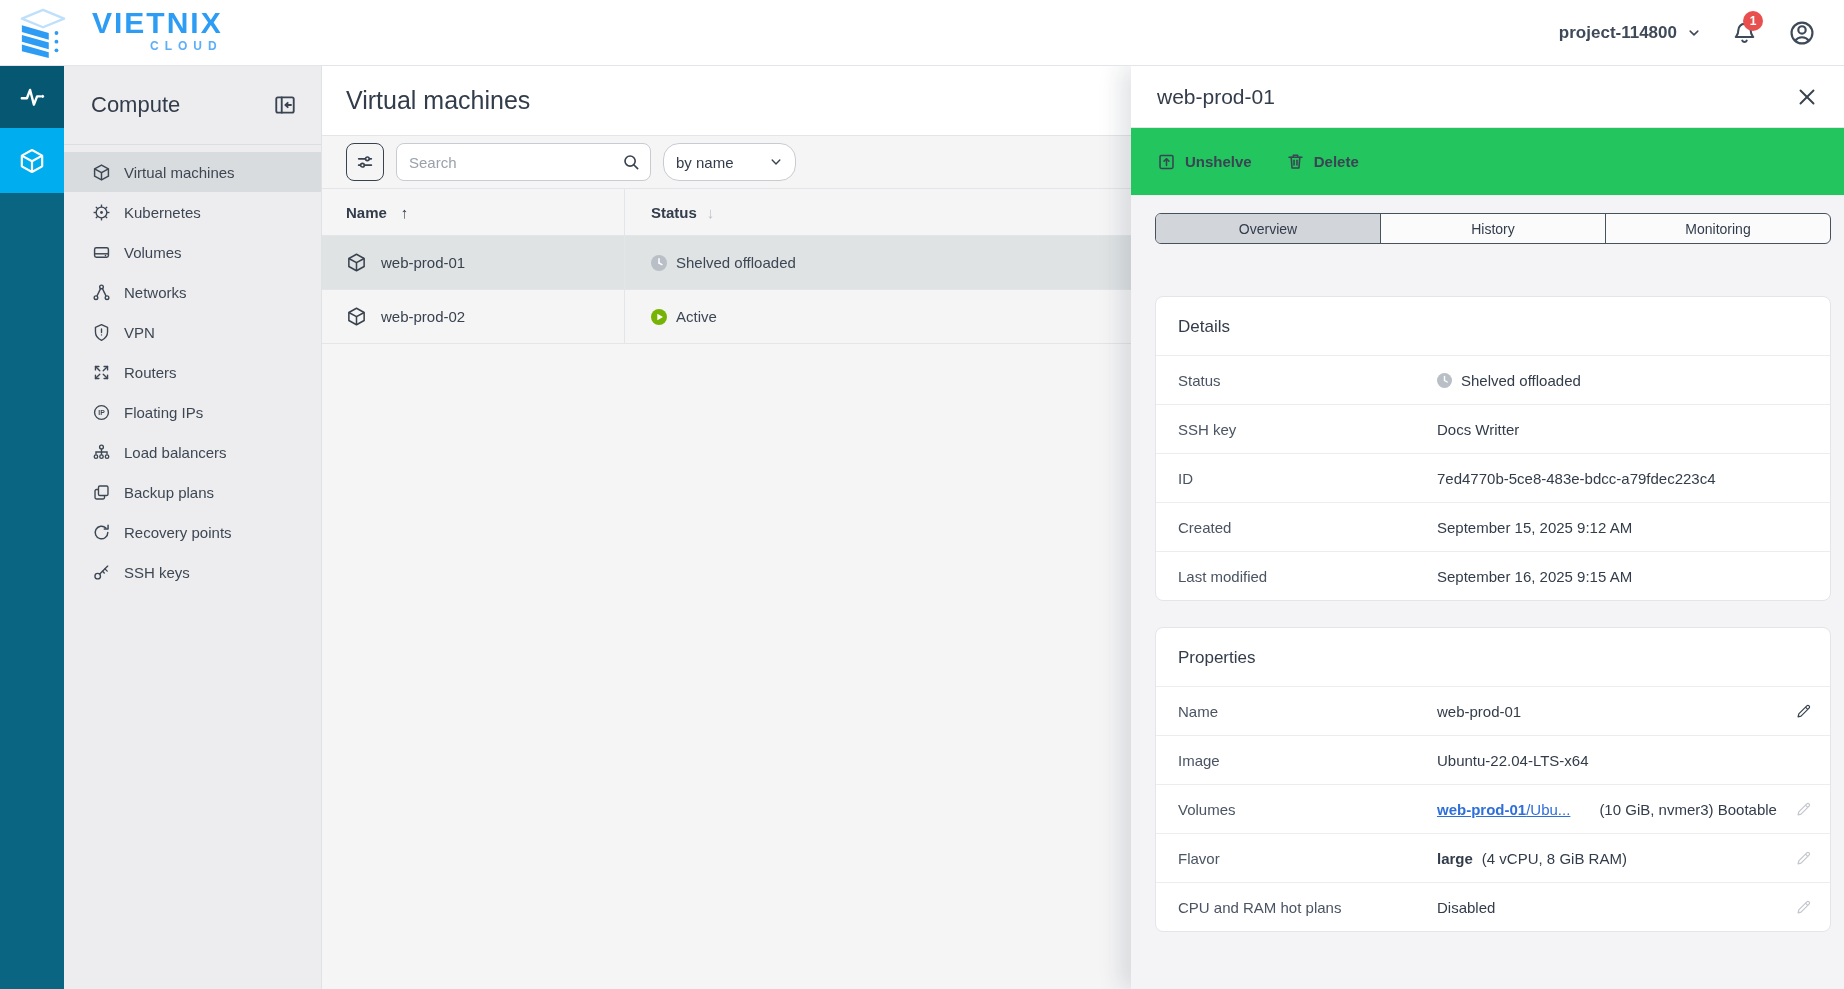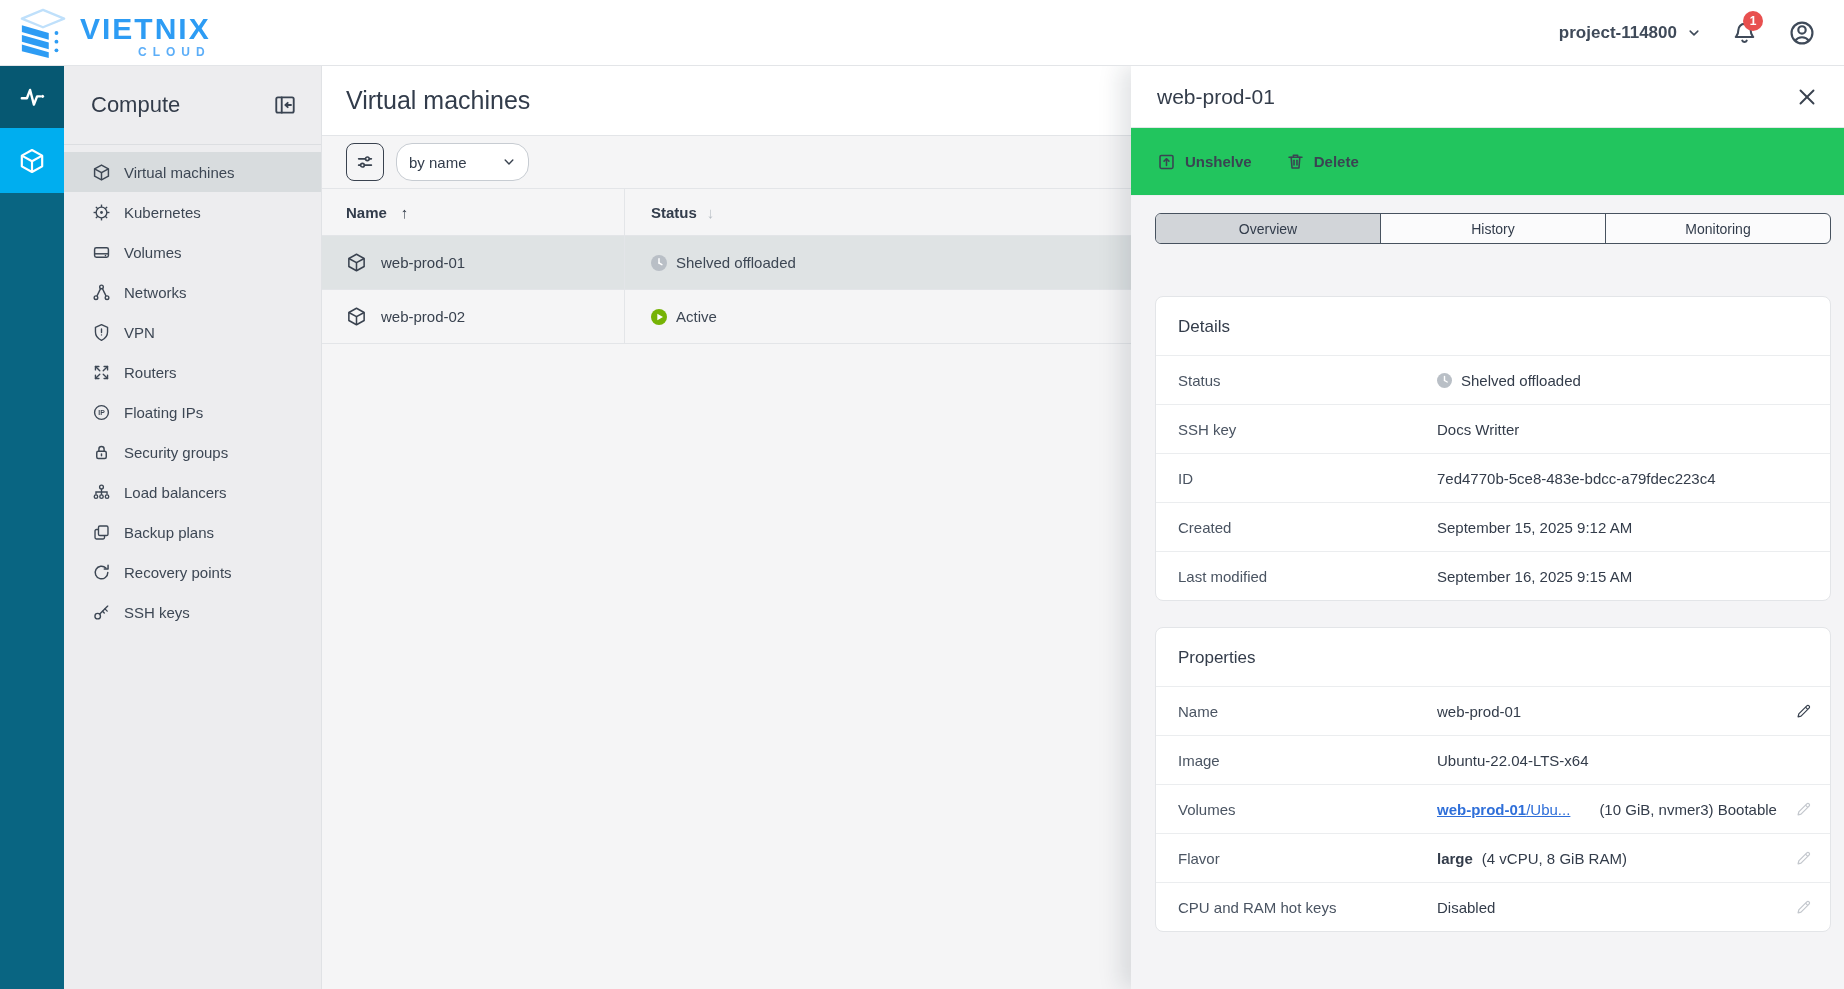--- a/index.html
+++ b/index.html
@@ -3,21 +3,21 @@
 <meta charset="utf-8">
 <style>
   * { margin:0; padding:0; box-sizing:border-box; }
   html,body { width:1844px; height:989px; overflow:hidden; background:#fff;
               font-family:"Liberation Sans", sans-serif; color:#333c4a; }
 
   
   .topbar { position:absolute; top:0; left:0; right:0; height:66px; background:#fff;
             border-bottom:1px solid #e3e5e8; display:flex; align-items:center;
             padding:0 28px 0 14px; z-index:30; }
-  .logo { display:flex; align-items:flex-end; gap:8px; }
+  .logo { display:flex; align-items:flex-start; gap:20px; }
   .logo-text { display:flex; flex-direction:column; line-height:1; }
   .logo-main { font-size:30px; font-weight:bold; letter-spacing:2px; color:#2d9cf4; }
   .logo-sub  { font-size:12px; font-weight:bold; letter-spacing:6px; color:#5caef8;
                align-self:flex-end; margin-top:2px; }
   .topbar-right { margin-left:auto; display:flex; align-items:center; gap:30px; }
   .project-sel { display:flex; align-items:center; gap:10px; cursor:pointer; }
   .project-name { font-size:17px; font-weight:bold; color:#3f4a59; }
   .icon-btn { position:relative; display:flex; align-items:center; color:#3f4a59; cursor:pointer; }
   .badge { position:absolute; top:-8px; left:12px; min-width:20px; height:20px; padding:0 6px;
            background:#e8504f; border-radius:10px; color:#fff; font-size:12px; font-weight:bold;
@@ -268,30 +268,20 @@
       <span class="nico">
           <svg width="19" height="19" viewBox="0 0 22 22" fill="none" stroke="currentColor" stroke-width="1.6">
             <circle cx="11" cy="11" r="8"></circle>
             <text x="11" y="14" text-anchor="middle" font-size="8" font-weight="bold" fill="currentColor" stroke="none" font-family="Liberation Sans, sans-serif">IP</text>
           </svg>
         </span>
       <span>Floating IPs</span>
     </div>
     <div class="nav-item">
       <span class="nico">
-          <svg width="19" height="19" viewBox="0 0 22 22" fill="none" stroke="currentColor" stroke-width="1.7">
-            <rect x="5.5" y="9.5" width="11" height="8.5" rx="1.8"></rect>
-            <path d="M8 9.5 V7 a3 3 0 0 1 6 0 V9.5"></path>
-            <line x1="11" y1="12.6" x2="11" y2="14.8" stroke-linecap="round"></line>
-          </svg>
-        </span>
-      <span>Security groups</span>
-    </div>
-    <div class="nav-item">
-      <span class="nico">
           <svg width="19" height="19" viewBox="0 0 22 22" fill="none" stroke="currentColor" stroke-width="1.6">
             <circle cx="11" cy="4.6" r="2.2"></circle>
             <line x1="11" y1="6.8" x2="11" y2="10.4"></line>
             <path d="M4.6 13.4 V10.4 H17.4 V13.4"></path>
             <circle cx="4.6" cy="15.8" r="2"></circle>
             <circle cx="11" cy="15.8" r="2"></circle>
             <circle cx="17.4" cy="15.8" r="2"></circle>
             <line x1="11" y1="10.4" x2="11" y2="13.8"></line>
           </svg>
         </span>
@@ -335,20 +325,29 @@
   </div>
   <div class="toolbar">
     <button class="filter-btn">
       <svg width="20" height="20" viewBox="0 0 22 22" fill="none" stroke="currentColor" stroke-width="1.8" stroke-linecap="round">
         <line x1="4" y1="7.5" x2="18" y2="7.5"></line>
           <circle cx="13.6" cy="7.5" r="2" fill="#f5f5f6"></circle>
         <line x1="4" y1="14.5" x2="18" y2="14.5"></line>
           <circle cx="8.2" cy="14.5" r="2" fill="#f5f5f6"></circle>
       </svg>
     </button>
+    <div class="search-box">
+      <input type="text" placeholder="Search" style="">
+      <span class="search-icon">
+        <svg width="20" height="20" viewBox="0 0 22 22" fill="none" stroke="currentColor" stroke-width="1.8" stroke-linecap="round">
+            <circle cx="10" cy="10" r="5.6"></circle>
+            <line x1="14.3" y1="14.3" x2="18.3" y2="18.3"></line>
+          </svg>
+      </span>
+    </div>
     <div class="select">
       <span>by name</span>
       <span class="chev">
         <svg width="14" height="14" viewBox="0 0 22 22" fill="none" stroke="currentColor" stroke-width="2.2" stroke-linecap="round" stroke-linejoin="round">
             <polyline points="5 8 11 14 17 8"></polyline>
           </svg>
       </span>
     </div>
   </div>
 
@@ -533,21 +532,21 @@
           <span>(4 vCPU, 8 GiB RAM)</span>
         </span>
         <span class="edit-btn edit-light">
           <svg width="17" height="17" viewBox="0 0 22 22" fill="none" stroke="currentColor" stroke-width="1.6" stroke-linejoin="round">
               <path d="M4 18l.9-3.9L15.3 3.7a2 2 0 0 1 2.9 2.9L7.8 17 4 18z"></path>
               <line x1="13.6" y1="5.4" x2="16.5" y2="8.3"></line>
             </svg>
         </span>
       </div>
       <div class="drow">
-        <span class="dlabel">CPU and RAM hot keys</span>
+        <span class="dlabel">CPU and RAM hot plans</span>
         <span class="dvalue">
             <span>Disabled</span>
           </span>
         <span class="edit-btn edit-light">
           <svg width="17" height="17" viewBox="0 0 22 22" fill="none" stroke="currentColor" stroke-width="1.6" stroke-linejoin="round">
               <path d="M4 18l.9-3.9L15.3 3.7a2 2 0 0 1 2.9 2.9L7.8 17 4 18z"></path>
               <line x1="13.6" y1="5.4" x2="16.5" y2="8.3"></line>
             </svg>
         </span>
       </div>

